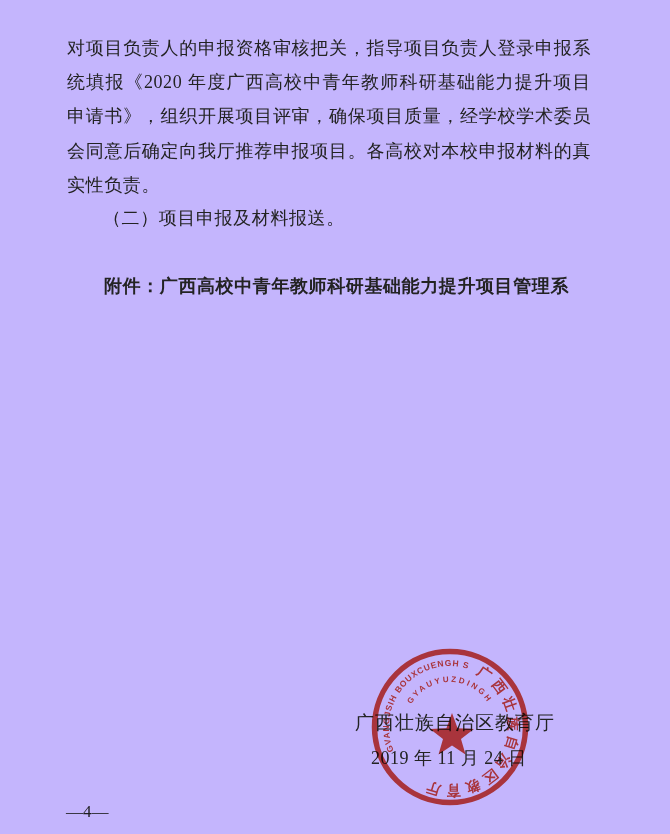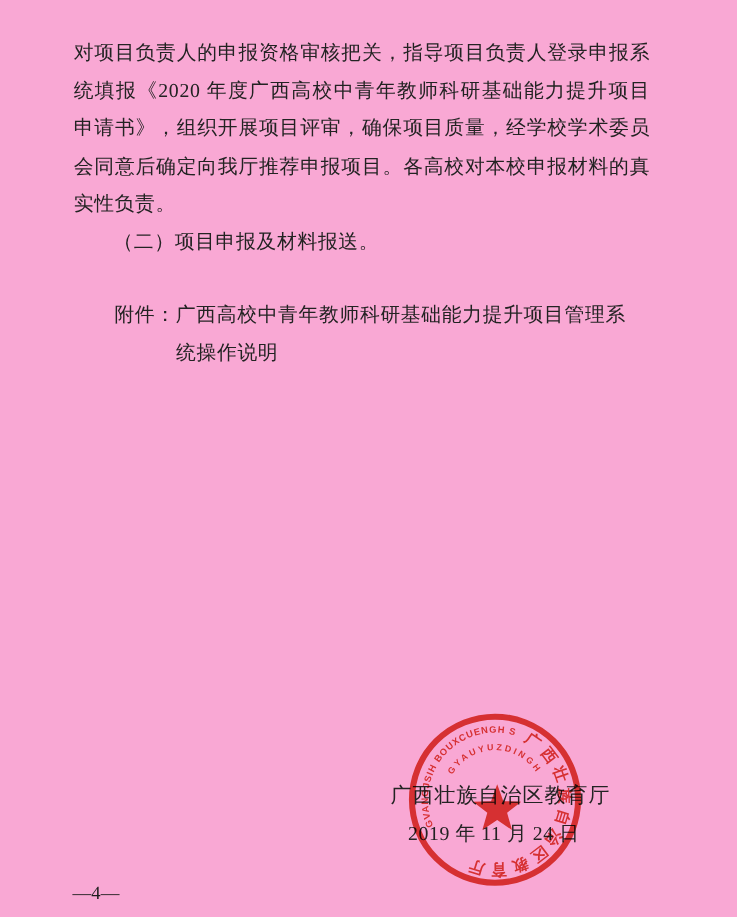--- a/index.html
+++ b/index.html
@@ -1,38 +1,39 @@
 <!DOCTYPE html>
 <html><head>
 <meta charset="utf-8">
 <style>
   html,body{margin:0;padding:0;background:#ffffff;}
   .page{
     position:relative;
     width:670px;height:834px;
-    background:#f9a8d4;
+    background:#c4b5fd;
     overflow:hidden;
     font-family:"Liberation Serif","DejaVu Serif",serif;
     color:#232323;
   }
   .doc-body{
     position:absolute;
     left:67px;top:31px;width:524px;
     font-size:18px;
     line-height:34.2px;
     letter-spacing:0.6px;
     text-align:justify;
     text-justify:inter-ideograph;
   }
   .doc-body p{margin:0;}
-  .doc-body p.indent{text-indent:2em;}
+  .doc-body p.indent{text-indent:2em;font-family:Liberation Mono, monospace;}
   .attachment{
     margin-top:33px;
     margin-left:37px;
     text-align:left;
+    font-weight:bold;
   }
   .att-row2{padding-left:56px;}
   .signoff-agency{
     position:absolute;
     left:355px;top:710px;
     font-size:19px;
     letter-spacing:1px;
     white-space:nowrap;
     z-index:1;
   }
@@ -69,21 +70,20 @@
 <body>
 
 <div class="page">
 
   <div class="doc-body">
     <p>对项目负责人的申报资格审核把关，指导项目负责人登录申报系统填报《2020 年度广西高校中青年教师科研基础能力提升项目申请书》，组织开展项目评审，确保项目质量，经学校学术委员会同意后确定向我厅推荐申报项目。各高校对本校申报材料的真实性负责。</p>
     <p class="indent">（二）项目申报及材料报送。</p>
 
     <div class="attachment">
       <div class="att-row1"><span>附件：</span><span>广西高校中青年教师科研基础能力提升项目管理系</span></div>
-      <div class="att-row2"><span>统操作说明</span></div>
     </div>
   </div>
 
   <div class="signoff-agency">广西壮族自治区教育厅</div>
   <div class="signoff-date">2019 年 11 月 24 日</div>
 
   <svg class="stamp" viewBox="0 0 172 172" xmlns="http://www.w3.org/2000/svg">
     <defs>
       <path id="arc-latin-outer" d="M 30.7,111.8 A 61,61 0 0 1 106.9,28.7" fill="none"></path>
       <path id="arc-chinese-outer" d="M 108.1,31.3 A 59,59 0 1 1 56.5,137.1" fill="none"></path>

